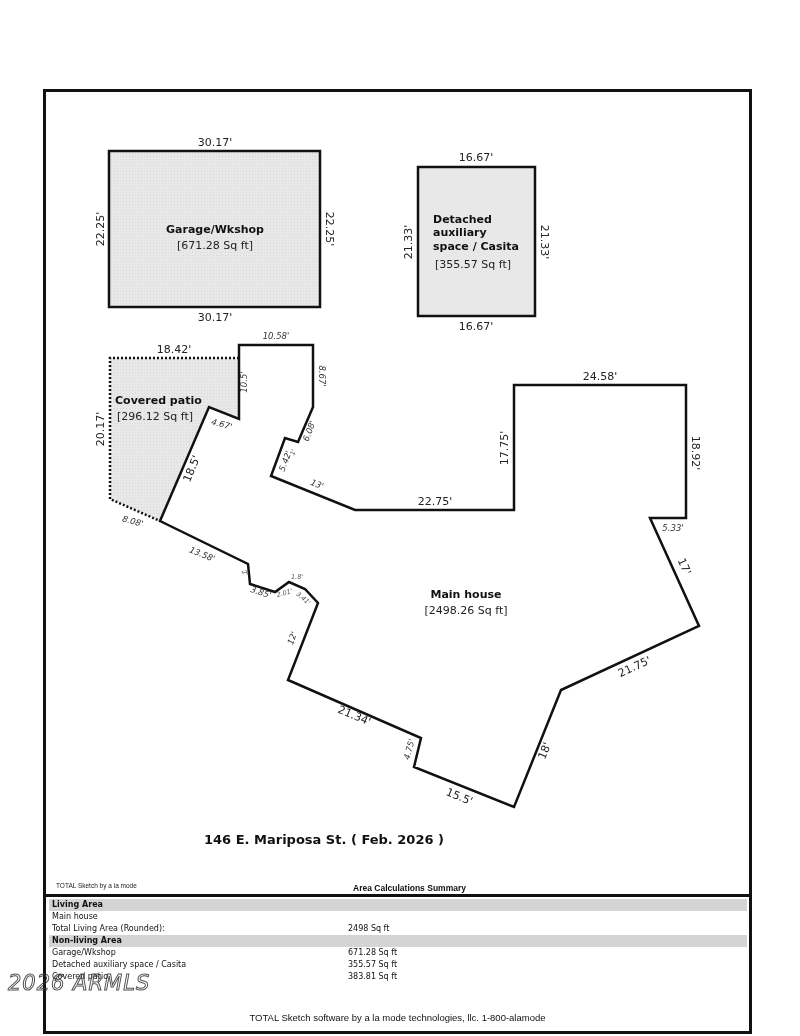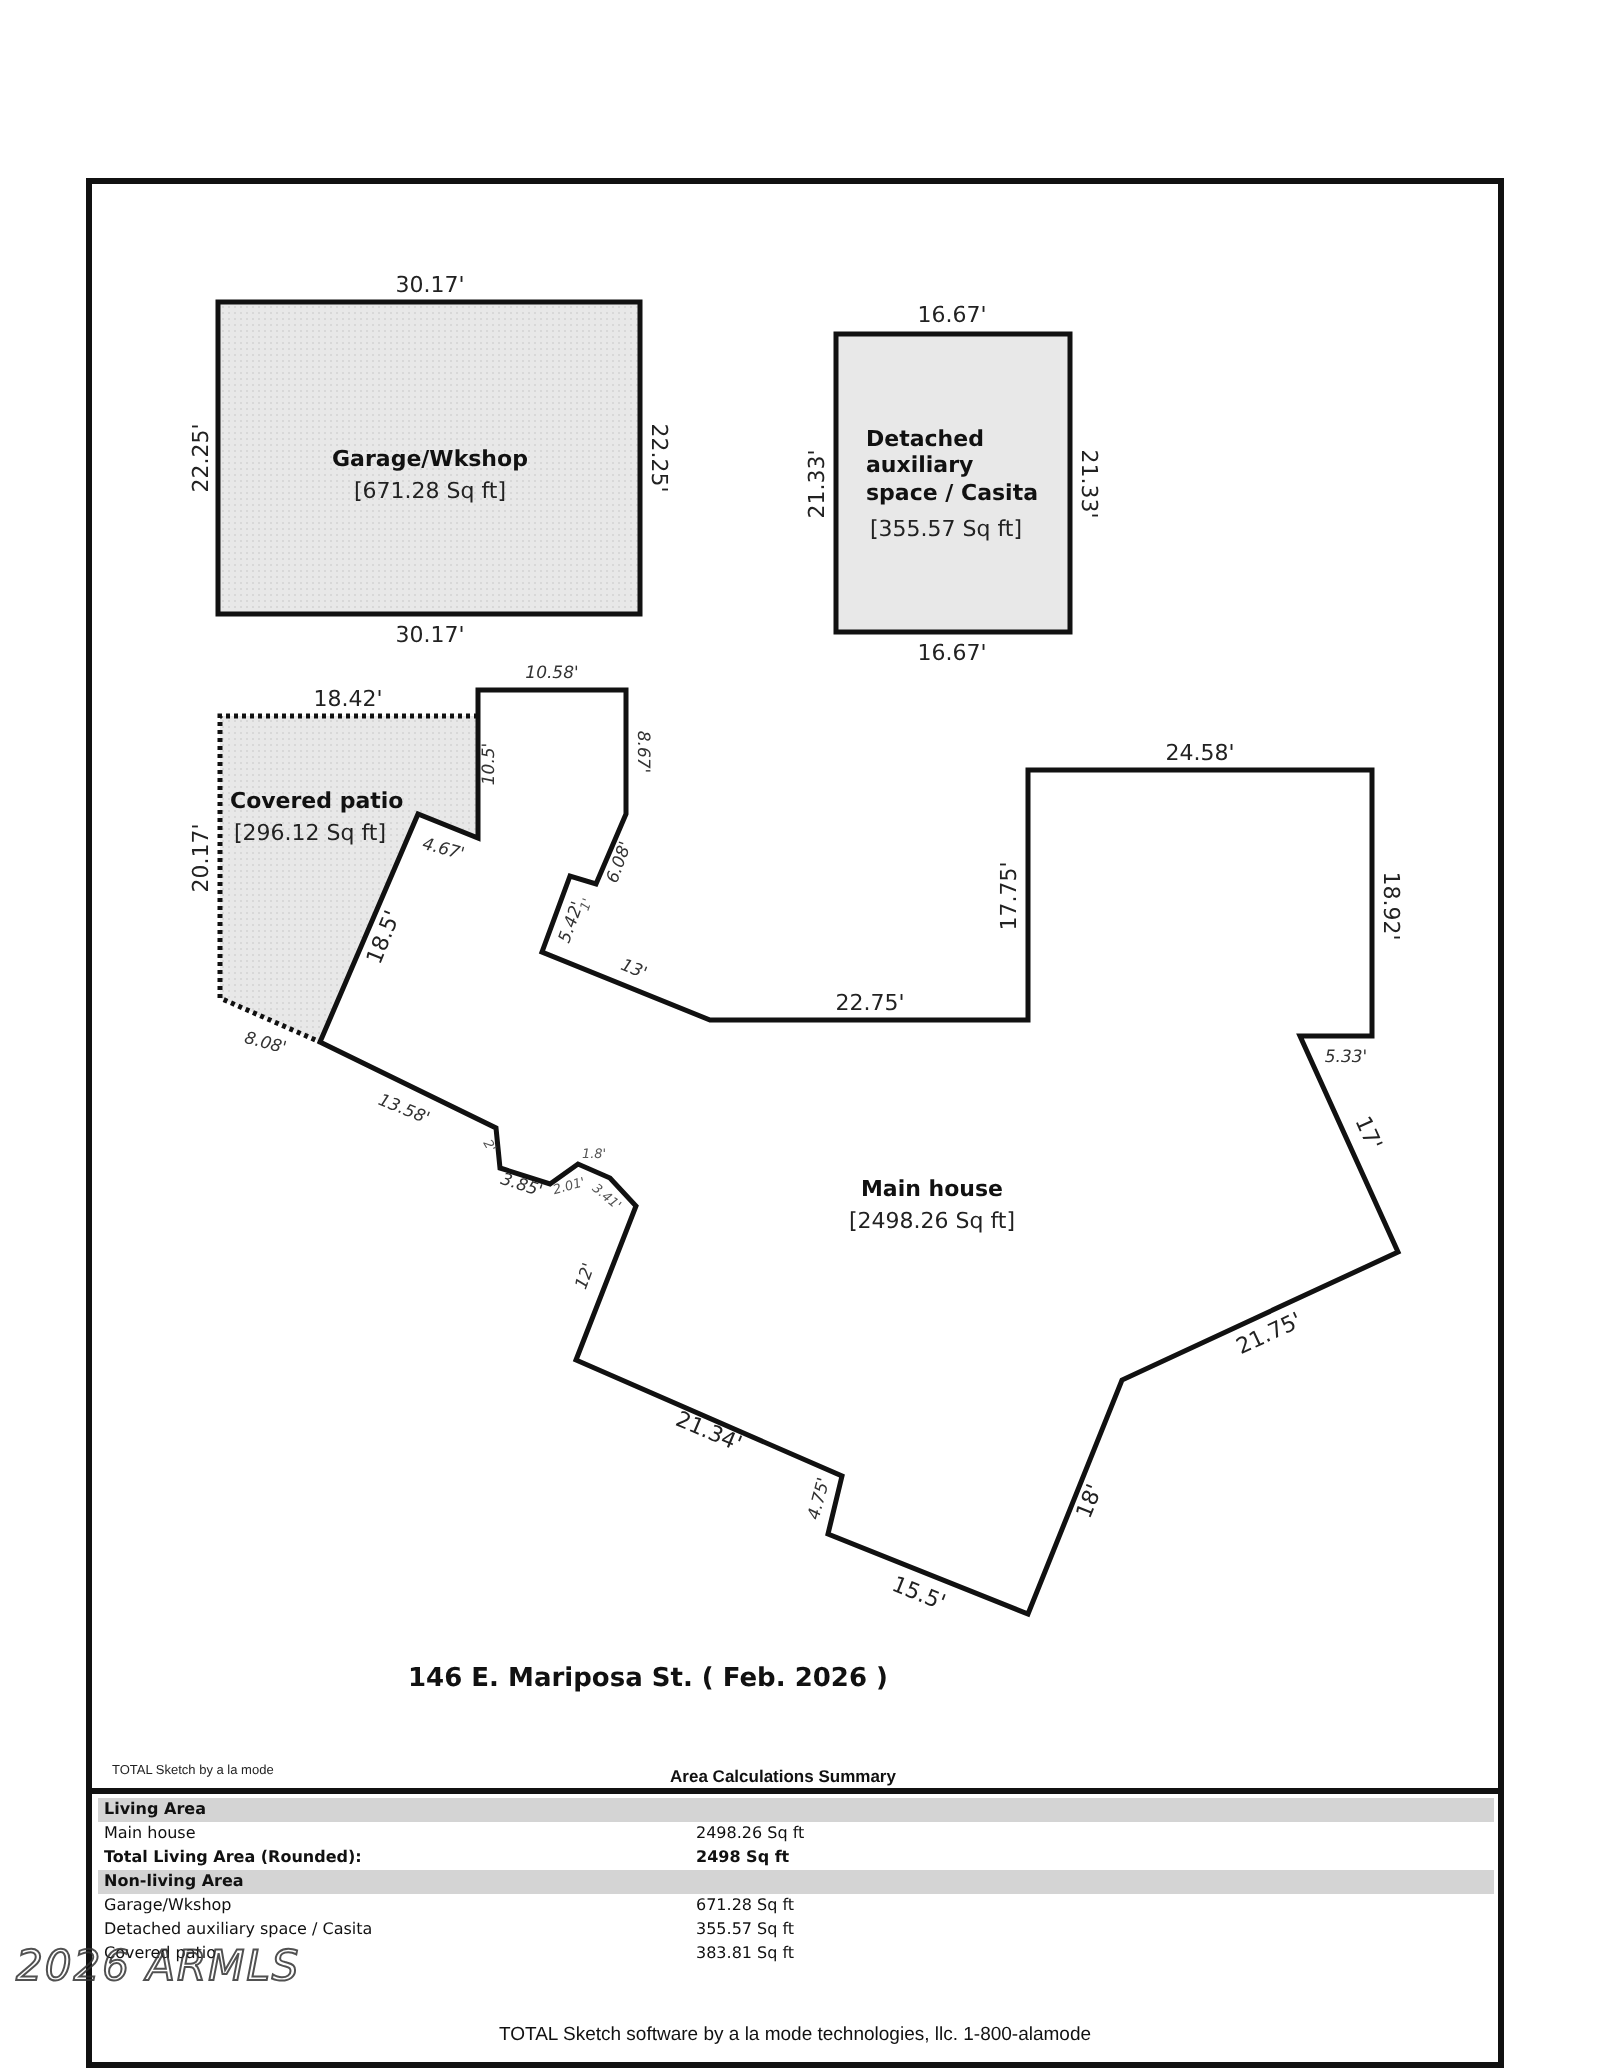--- a/index.html
+++ b/index.html
@@ -6,26 +6,26 @@
   body { width:800px; height:1036px; position:relative; overflow:hidden; font-family:"DejaVu Sans", sans-serif; }
   .frame { position:absolute; left:43px; top:89px; width:703px; height:939px; border:3px solid #111; box-sizing:content-box; }
   svg.sketch { position:absolute; left:0; top:0; }
   .dim { font-family:"DejaVu Sans", sans-serif; font-size:11px; fill:#222; }
   .dim-sm { font-family:"DejaVu Sans", sans-serif; font-size:8.5px; fill:#333; font-style:italic; }
   .dim-xs { font-family:"DejaVu Sans", sans-serif; font-size:6.5px; fill:#555; font-style:italic; }
   .lbl-b { font-family:"DejaVu Sans", sans-serif; font-size:11px; font-weight:bold; fill:#111; }
   .lbl { font-family:"DejaVu Sans", sans-serif; font-size:11px; fill:#222; }
   .title { position:absolute; left:46px; width:556px; top:832px; text-align:center; font-family:"DejaVu Sans", sans-serif; font-weight:bold; font-size:13px; color:#111; }
   .brand-small { position:absolute; left:56px; top:882px; font-family:"Liberation Sans", sans-serif; font-size:6.5px; color:#222; }
-  .summary-title { position:absolute; left:40px; width:703px; top:883px; text-align:center; font-family:"Liberation Sans", sans-serif; font-weight:bold; font-size:8.5px; color:#111; }
+  .summary-title { position:absolute; left:58px; width:703px; top:883px; text-align:center; font-family:"Liberation Sans", sans-serif; font-weight:bold; font-size:8.5px; color:#111; }
   .divider { position:absolute; left:46px; top:894px; width:703px; height:3px; background:#111; }
   .table { position:absolute; left:49px; top:899px; width:698px; font-family:"DejaVu Sans", sans-serif; font-size:8px; color:#111; }
   .row { display:flex; height:12px; line-height:12px; padding-left:3px; }
   .row.hdr { background:#d4d4d4; font-weight:bold;gap:19px; }
-  .row.bold { font-weight:bold; }
+  .row.bold { font-weight:normal; }
   .row .c1 { width:296px; }
   .row .c2 { flex:1; }
   .footer { position:absolute; left:46px; width:703px; top:1012px; text-align:center; font-family:"Liberation Sans", sans-serif; font-size:9.5px; color:#111; }
   .watermark { position:absolute; left:8px; top:971px; font-family:"DejaVu Sans", sans-serif; font-size:21px; font-weight:100; color:transparent; -webkit-text-stroke:1px #333; letter-spacing:1px; opacity:0.85;font-style:italic; }
 </style>
 </head>
 <body>
 
 <div class="frame"></div>
 
@@ -111,21 +111,20 @@
 <div class="summary-title">Area Calculations Summary</div>
 <div class="divider"></div>
 
 <div class="table">
   <div class="row hdr">
     <span class="c1">Living Area</span>
     <span class="c2"></span>
   </div>
   <div class="row">
     <span class="c1">Main house</span>
-    <span class="c2">2498.26 Sq ft</span>
   </div>
   <div class="row bold">
     <span class="c1">Total Living Area (Rounded):</span>
     <span class="c2">2498 Sq ft</span>
   </div>
   <div class="row hdr">
     <span class="c1">Non-living Area</span>
     <span class="c2"></span>
   </div>
   <div class="row">

